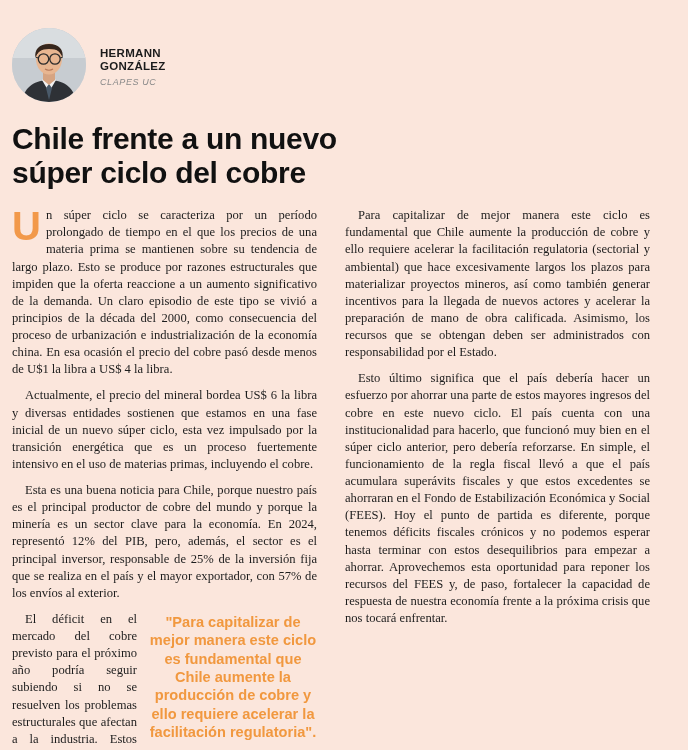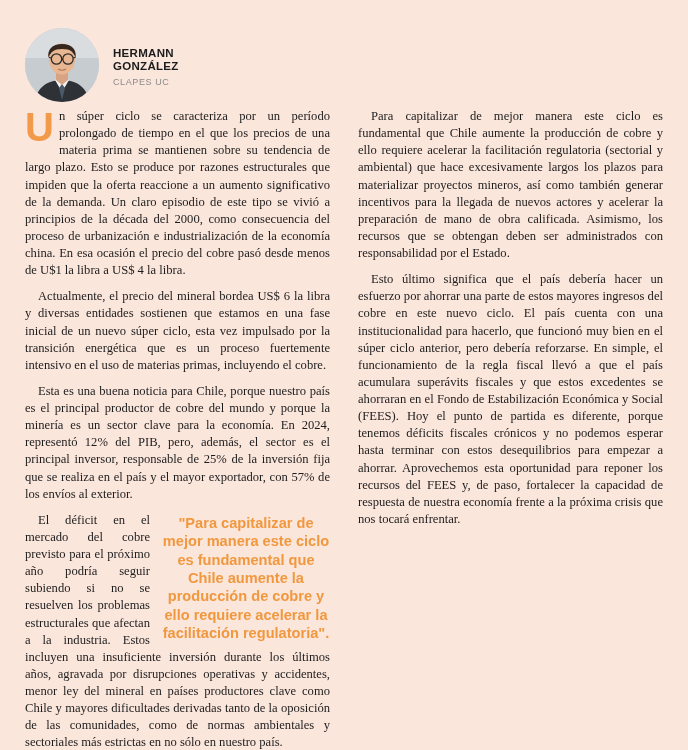--- a/index.html
+++ b/index.html
@@ -12,21 +12,21 @@
     background: #fbe6dc;
     font-family: "Liberation Serif", serif;
     color: #1a1a1a;
     overflow: hidden;
   }
   .page {
     position: relative;
     width: 688px;
     height: 548px;
     box-sizing: border-box;
-    padding: 22px 26px 0 25px;
+    padding: 22px 26px 0 12px;
   }
 
   
   .byline {
     display: flex;
     align-items: center;
     gap: 14px;
     height: 86px;
   }
   .avatar {
@@ -53,20 +53,21 @@
     margin-bottom: 1px;
   }
   .byline-name .ln { display: block; }
   .byline-org {
     font-family: "Liberation Sans", sans-serif;
     font-size: 9px;
     letter-spacing: 0.6px;
     color: #8a8a8a;
     text-transform: uppercase;
     margin-top: 4px;
+    font-style: italic;
   }
 
   
   .headline {
     font-family: "Liberation Sans", sans-serif;
     font-weight: bold;
     font-size: 30px;
     line-height: 1.12;
     color: #111;
     margin: 14px 0 18px 0;
@@ -156,20 +157,24 @@
     </div>
     <div class="byline-text">
       <div class="byline-name">
         <span class="ln">HERMANN</span>
         <span class="ln">GONZÁLEZ</span>
       </div>
       <div class="byline-org">CLAPES UC</div>
     </div>
   </div>
 
+  <h1 class="headline">
+    <span class="l">Chile frente a un nuevo</span>
+    <span class="l">súper ciclo del cobre</span>
+  </h1>
 
   <div class="columns">
 
     <div class="col">
       <p class="body first clearfix"><span class="dropcap">U</span><span>n súper ciclo se caracteriza por un período prolongado de tiempo en el que los precios de una materia prima se mantienen sobre su tendencia de largo plazo. Esto se produce por razones estructurales que impiden que la oferta reaccione a un aumento significativo de la demanda. Un claro episodio de este tipo se vivió a principios de la década del 2000, como consecuencia del proceso de urbanización e industrialización de la economía china. En esa ocasión el precio del cobre pasó desde menos de U$1 la libra a US$ 4 la libra.</span></p>
       <p class="body">Actualmente, el precio del mineral bordea US$ 6 la libra y diversas entidades sostienen que estamos en una fase inicial de un nuevo súper ciclo, esta vez impulsado por la transición energética que es un proceso fuertemente intensivo en el uso de materias primas, incluyendo el cobre.</p>
       <p class="body">Esta es una buena noticia para Chile, porque nuestro país es el principal productor de cobre del mundo y porque la minería es un sector clave para la economía. En 2024, representó 12% del PIB, pero, además, el sector es el principal inversor, responsable de 25% de la inversión fija que se realiza en el país y el mayor exportador, con 57% de los envíos al exterior.</p>
       <div class="clearfix">
         <div class="pullquote">"Para capitalizar de mejor manera este ciclo es fundamental que Chile aumente la producción de cobre y ello requiere acelerar la facilitación regulatoria".</div>
         <p class="body">El déficit en el mercado del cobre previsto para el próximo año podría seguir subiendo si no se resuelven los problemas estructurales que afectan a la industria. Estos incluyen una insuficiente inversión durante los últimos años, agravada por disrupciones operativas y accidentes, menor ley del mineral en países productores clave como Chile y mayores dificultades derivadas tanto de la oposición de las comunidades, como de normas ambientales y sectoriales más estrictas en no sólo en nuestro país.</p>

